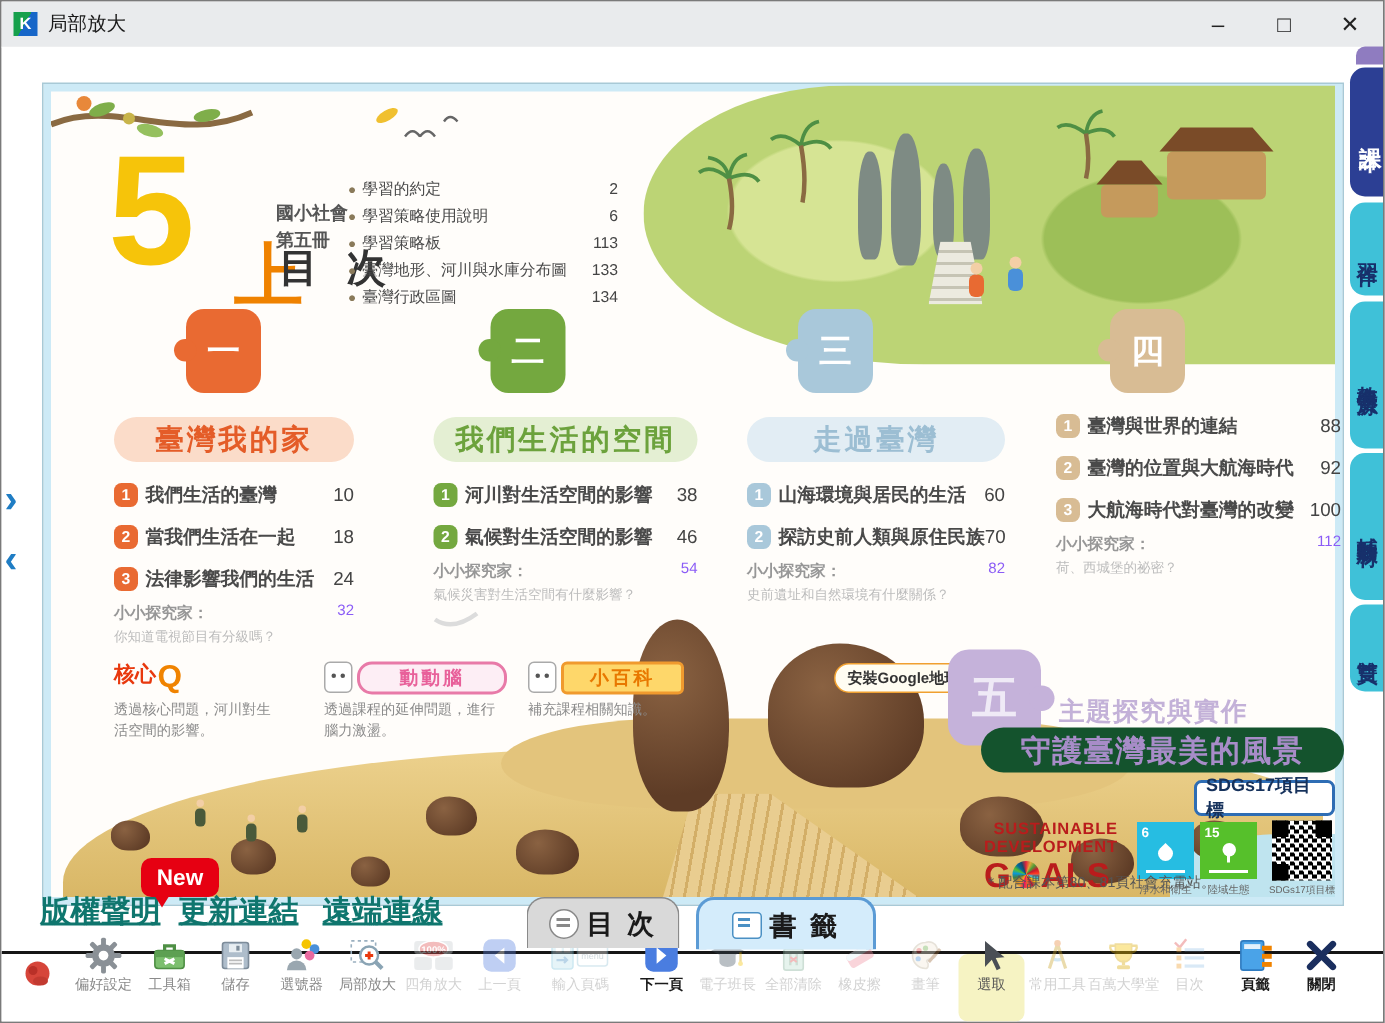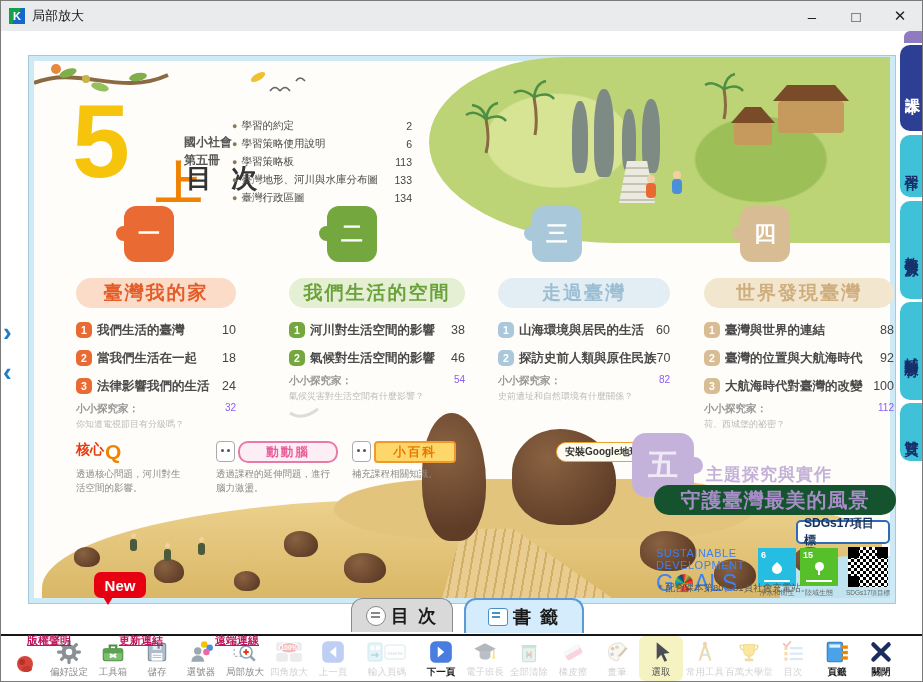--- a/index.html
+++ b/index.html
@@ -79,21 +79,21 @@
   .lgdesc{margin-top:6px;font-size:9.5px;line-height:1.45;color:#8c8c8c;}
   
   .gpill{position:absolute;left:522px;top:381px;z-index:3;height:18px;padding:0 8px;border:1.5px solid #f0a030;border-radius:11px;background:#fffdf2;display:flex;align-items:center;font-size:10px;font-weight:bold;color:#333;}
   .gpill .ed{color:#ef8200;margin-left:3px;}
   .gpill .ednum{color:#e8380d;font-size:13px;font-weight:800;}
   .p5{position:absolute;left:598px;top:372px;width:62px;height:64px;z-index:3;background:#c5b2da;border-radius:14px;color:#efeaf6;font-size:30px;font-weight:800;display:flex;align-items:center;justify-content:center;}
   .p5::before{content:"";position:absolute;right:-9px;top:24px;width:17px;height:17px;border-radius:50%;background:#c5b2da;}
   .u5title{position:absolute;left:672px;top:402px;z-index:3;font-size:17px;font-weight:bold;color:#c3b1d8;letter-spacing:1px;}
   .u5sub{position:absolute;left:620px;top:424px;width:242px;height:30px;z-index:3;background:#14532d;border-radius:16px;display:flex;align-items:center;justify-content:center;font-size:20px;font-weight:800;letter-spacing:1px;color:#a78cc8;}
   .sdgbtn{position:absolute;left:762px;top:459px;z-index:3;height:20px;padding:0 6px;background:#fff;border:2px solid #2e6db4;border-radius:5px;display:flex;align-items:center;font-size:12px;font-weight:800;color:#16325c;}
-  .sdglogo{position:absolute;left:622px;top:487px;z-index:3;color:#3b82f6;font-weight:400;line-height:1.05;}
+  .sdglogo{position:absolute;left:622px;top:487px;z-index:3;color:#b91c1c;font-weight:700;line-height:1.05;text-align:right;}
   .sdglogo .l1{font-size:11px;letter-spacing:.5px;}
   .sdglogo .l3{font-size:23px;display:flex;align-items:center;}
   .wheel{display:inline-block;width:18px;height:18px;border-radius:50%;margin:0 1px;background:conic-gradient(#e5243b,#dda63a,#4c9f38,#c5192d,#ff3a21,#26bde2,#fcc30b,#a21942,#fd6925,#dd1367,#fd9d24,#bf8b2e,#3f7e44,#0a97d9,#56c02b,#00689d,#19486a,#e5243b);}
   .sdgsq{position:absolute;top:487px;width:38px;height:38px;z-index:3;color:#fff;}
   .sdg6{left:724px;background:#26bde2;}
   .sdg15{left:766px;background:#56c02b;}
   .sqno{position:absolute;left:3px;top:2px;font-size:9px;font-weight:800;}
   .drop{position:absolute;left:14px;top:16px;width:10px;height:10px;background:#fff;border-radius:0 50% 50% 50%;transform:rotate(45deg);}
   .tree{position:absolute;left:15px;top:14px;width:9px;height:9px;border-radius:50%;background:#fff;}
   .tree::after{content:"";position:absolute;left:3px;top:8px;width:2px;height:5px;background:#fff;}
@@ -107,33 +107,33 @@
   .qrlabel{position:absolute;left:808px;top:528px;width:52px;z-index:3;font-size:6.5px;color:#666;text-align:center;}
   .sdgnote{position:absolute;left:622px;top:521px;z-index:3;font-size:9.5px;color:#555;}
   
   .sliver{position:absolute;right:0;top:0;width:20px;height:12px;background:#8f7cc0;border-radius:6px 0 0 0;}
   .vtab{position:absolute;right:0;width:24px;writing-mode:vertical-rl;text-orientation:upright;display:flex;align-items:center;justify-content:center;font-weight:bold;border-radius:10px 0 0 10px;letter-spacing:2px;}
   .vt-active{background:#2c3f94;color:#fff;font-size:15px;}
   .vt{background:#3fc1d8;color:#17306b;font-size:14px;}
   
   .chev{position:absolute;left:2px;font-size:26px;font-weight:bold;color:#1f7dc4;z-index:5;line-height:1;}
   
-  .flink{position:absolute;top:602px;font-size:11px;font-weight:800;color:#be185d;text-decoration:underline;z-index:6;}
+  .flink{position:absolute;top:563px;font-size:20px;font-weight:800;color:#0f766e;text-decoration:underline;z-index:6;}
   .newbadge{position:absolute;left:93px;top:541px;width:52px;height:26px;background:#e60012;color:#fff;border-radius:7px;display:flex;align-items:center;justify-content:center;font-size:15px;font-weight:bold;z-index:6;}
   .newbadge::after{content:"";position:absolute;left:9px;bottom:-7px;border-left:5px solid transparent;border-right:5px solid transparent;border-top:8px solid #e60012;}
   .btab{position:absolute;top:567px;height:33px;border-radius:12px 12px 0 0;display:flex;align-items:center;justify-content:center;font-size:18px;font-weight:800;color:#1a1a1a;z-index:6;letter-spacing:2px;}
   .btab-toc{left:350px;width:100px;background:#d9d9d9;border:1px solid #8a8a8a;border-bottom:none;}
   .btab-bm{left:463px;width:116px;background:#d4ecfb;border:2px solid #5b9bd5;border-bottom:none;}
   .tabicon{width:18px;height:18px;border-radius:50%;background:#fff;border:1px solid #888;margin-right:5px;position:relative;flex:none;}
   .tabicon::before{content:"";position:absolute;left:4px;top:5px;width:9px;height:2px;background:#888;box-shadow:0 4px #888;}
   .tabicon2{width:18px;height:16px;border-radius:3px;background:#fff;border:1.5px solid #4a90c4;margin-right:5px;position:relative;flex:none;}
   .tabicon2::before{content:"";position:absolute;left:3px;top:3px;width:8px;height:2px;background:#4a90c4;box-shadow:0 4px #4a90c4;}
   
   .toolbar{position:absolute;left:0;bottom:0;width:100%;height:47px;border-top:2px solid #161616;background:#fff;display:flex;align-items:flex-end;padding:0 2px;box-sizing:border-box;}
-  .titem{width:44px;height:45px;display:flex;flex-direction:column;align-items:center;justify-content:flex-end;padding-bottom:2px;box-sizing:border-box;border-radius:6px;}
+  .titem{width:44px;height:45px;display:flex;flex-direction:column;align-items:center;justify-content:flex-end;padding-bottom:18px;box-sizing:border-box;border-radius:6px;}
   .titem.wide{width:64px;}
   .ticon{height:28px;display:flex;align-items:center;justify-content:center;}
   .tlabel{font-size:9.5px;color:#8a8a8a;white-space:nowrap;}
   .titem.strong .tlabel{color:#1a1a1a;font-weight:bold;}
   .titem.faded{opacity:.38;}
   .titem.selected{background:#f6f3c3;}
   .titem.selected .tlabel{color:#555;}
 </style>
 </head>
 <body>
@@ -306,21 +306,20 @@
         </div>
         <div class="exrow">
             <span class="exlabel">小小探究家：</span>
             <span class="expage">82</span>
           </div>
         <div class="exq">史前遺址和自然環境有什麼關係？</div>
       </div>
 
       <div class="unit u4">
         <div class="piece">四</div>
-        <div class="pill">世界發現臺灣</div>
         <div class="lessons">
           <div class="lrow">
               <span class="lnum">1</span>
               <span class="ltitle">臺灣與世界的連結</span>
               <span class="lpage">88</span>
             </div>
           <div class="lrow">
               <span class="lnum">2</span>
               <span class="ltitle">臺灣的位置與大航海時代</span>
               <span class="lpage">92</span>

